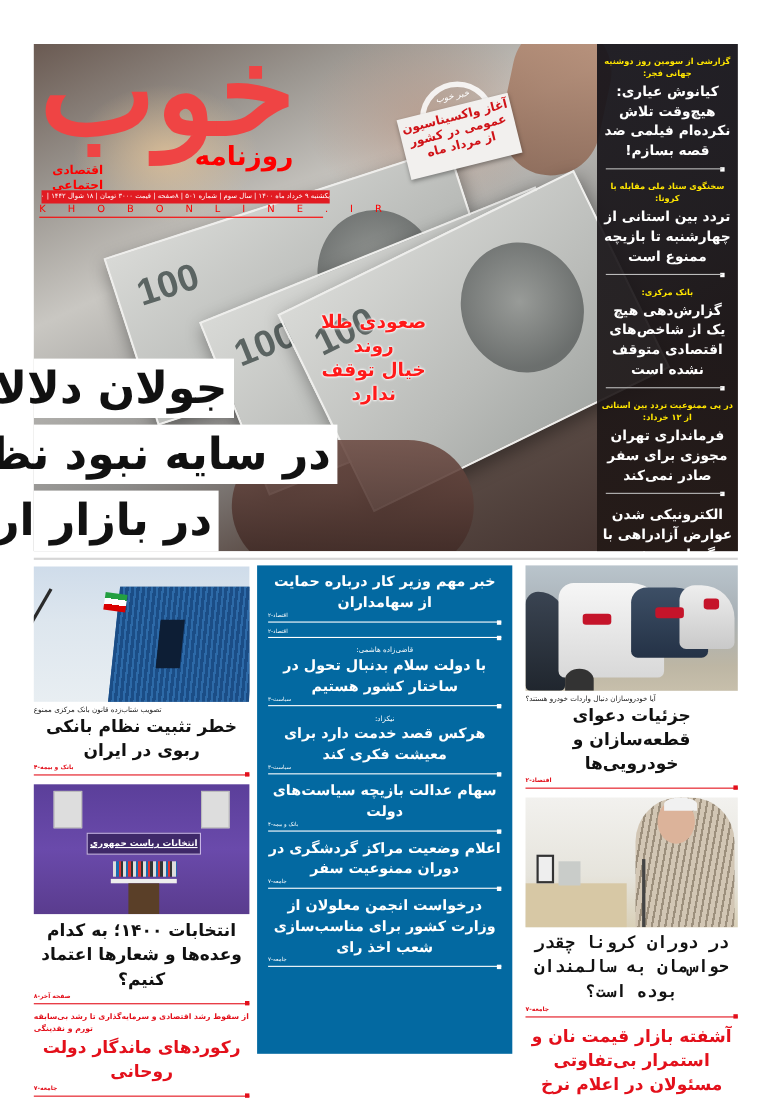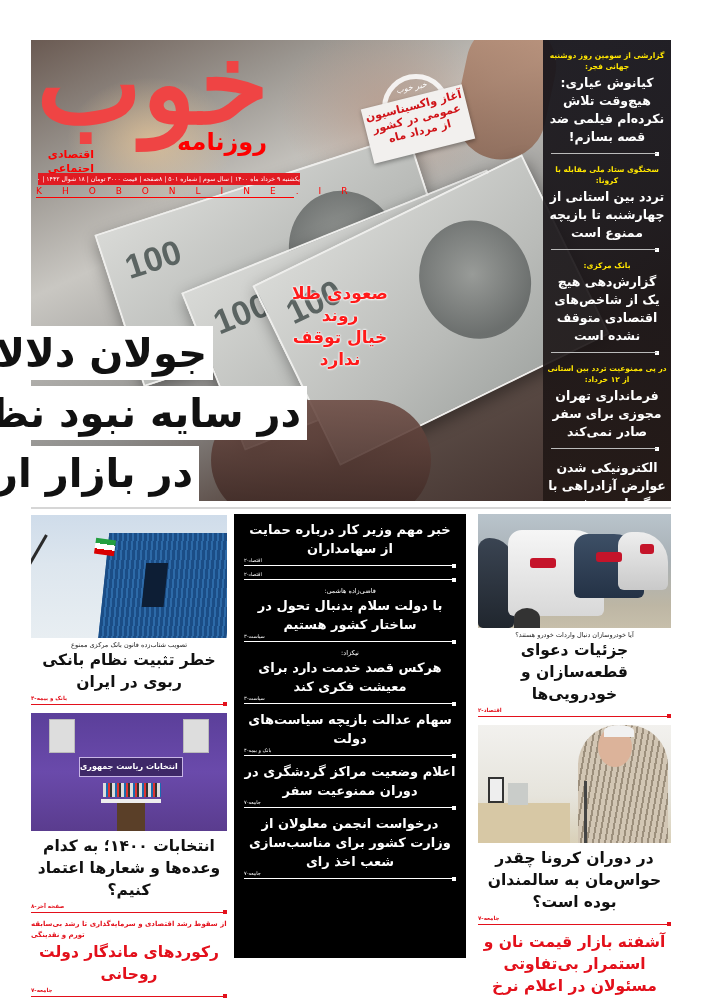--- a/index.html
+++ b/index.html
@@ -74,42 +74,42 @@
   
   .col-left { position: absolute; left: 31px; top: 515px; width: 196px; }
   .photo { position: relative; overflow: hidden; }
   .photo-bank { height: 123px; background: linear-gradient(180deg, #cfdcea 0%, #dde6ee 40%, #e8eef2 100%); }
   .photo-bank .tower { position: absolute; left: 72px; top: 18px; width: 128px; height: 120px;
     background: repeating-linear-gradient(90deg, #1b4d86 0 3px, #2d6aa8 3px 5px), #2a5f97; transform: skewX(-6deg); }
   .photo-bank .tower .win { position: absolute; left: 40px; top: 30px; width: 22px; height: 44px; background: #0d1e35; }
   .photo-bank .pole { position: absolute; left: 14px; top: 20px; width: 3px; height: 110px; background: #2a2a2a; transform: rotate(30deg); transform-origin: top; }
   .photo-bank .flag { position: absolute; left: 64px; top: 24px; width: 20px; height: 16px;
     background: linear-gradient(180deg, #239f40 0 33%, #fff 33% 66%, #da0000 66%); transform: rotate(8deg); }
-  .cap { font: 6.5px "DejaVu Sans", sans-serif; color: #222; text-align: center; margin-top: 3px; }
+  .cap { font: 6.5px "DejaVu Sans", sans-serif; color: #222; text-align: left; margin-top: 3px; }
   .h-black { font: bold 15.5px "DejaVu Sans", sans-serif; color: #111; text-align: center; line-height: 22px; }
   .h-red { font: bold 15.5px "DejaVu Sans", sans-serif; color: #e3101b; text-align: center; line-height: 22px; }
   .pagetag-row { position: relative; height: 10px; margin-top: 2px; }
   .pagetag { position: absolute; left: 0; top: 0; font: bold 5.5px "DejaVu Sans", sans-serif; color: #e3101b; direction: rtl; }
   .underline { position: absolute; left: 0; right: 0; bottom: 0; height: 1.5px; background: #e3101b; }
   .underline::after { content: ""; position: absolute; right: 0; top: -1.5px; width: 4px; height: 4px; background: #e3101b; }
 
   .photo-elect { height: 118px; margin-top: 8px; background: linear-gradient(180deg, #5b3f9a, #6a4aab 50%, #5a3c8e); }
   .photo-elect .banner { position: absolute; left: 48px; top: 44px; width: 104px; height: 20px; background: #3e2868;
-    border: 1px solid #c8b6e6; color: #fff; font: bold 8px "DejaVu Sans", sans-serif; text-align: left; line-height: 18px; }
+    border: 1px solid #c8b6e6; color: #fff; font: bold 8px "DejaVu Sans", sans-serif; text-align: center; line-height: 18px; text-decoration: underline; }
   .photo-elect .por { position: absolute; top: 6px; width: 26px; height: 34px; background: #ddd; border: 1px solid #bbb; }
   .photo-elect .por.l { left: 18px; } .photo-elect .por.r { right: 18px; }
   .photo-elect .mics { position: absolute; left: 72px; top: 70px; width: 58px; height: 14px;
     background: repeating-linear-gradient(90deg, #ddd 0 3px, #1a6bb0 3px 5px, #d33 5px 7px, #333 7px 9px); }
   .photo-elect .desk { position: absolute; left: 70px; top: 86px; width: 60px; height: 4px; background: #eee; }
   .photo-elect .podium { position: absolute; left: 86px; top: 90px; width: 28px; height: 28px; background: #5a3f28; }
 
   .kick-red-sm { font: bold 7px "DejaVu Sans", sans-serif; color: #e3101b; text-align: left; line-height: 11px; margin-top: 6px; }
 
   
-  .col-red { position: absolute; left: 234px; top: 514px; width: 232px; height: 444px; background: #000000; padding: 6px 10px 0 10px; color: #fff; }
+  .col-red { position: absolute; left: 234px; top: 514px; width: 232px; height: 444px; background: #0369a1; padding: 6px 10px 0 10px; color: #fff; }
   .red-item { text-align: center; position: relative; padding-bottom: 8px; margin-bottom: 6px; }
   .red-item .ttl { font: bold 13px "DejaVu Sans", sans-serif; line-height: 19px; }
   .red-item .kick { font: 6.5px "DejaVu Sans", sans-serif; line-height: 10px; }
   .red-item .tag { position: absolute; left: 0; bottom: 3px; font: 5px "DejaVu Sans", sans-serif; color: #fff; }
   .red-item .ln { position: absolute; left: 0; right: 0; bottom: 0; height: 1px; background: #fff; }
   .red-item .ln::after { content: ""; position: absolute; right: 0; top: -1.5px; width: 4px; height: 4px; background: #fff; }
 
   
   .col-right { position: absolute; left: 478px; top: 514px; width: 193px; }
   .photo-cars { height: 114px; background: linear-gradient(180deg, #b9c4cc 0%, #a8b0b5 40%, #bdb6a4 80%, #c7bfab 100%); }
@@ -302,21 +302,21 @@
 
   <div class="photo photo-old">
     <div class="table"></div>
     <div class="pot"></div>
     <div class="frame"></div>
     <div class="man"></div>
     <div class="head"></div>
     <div class="hair"></div>
     <div class="cane"></div>
   </div>
-  <div class="h-black" style="margin-top:4px;">در دوران کرونا چقدر حواس‌مان به سالمندان بوده است؟</div>
+  <div class="h-black" style="margin-top:4px;font-family:Liberation Mono, monospace;">در دوران کرونا چقدر حواس‌مان به سالمندان بوده است؟</div>
   <div class="pagetag-row">
     <span class="pagetag">جامعه-۷</span>
     <div class="underline"></div>
   </div>
 
   <div class="h-red" style="margin-top:6px;">آشفته بازار قیمت نان و استمرار بی‌تفاوتی مسئولان در اعلام نرخ مصوب</div>
 
 </div>
 
 </body></html>

